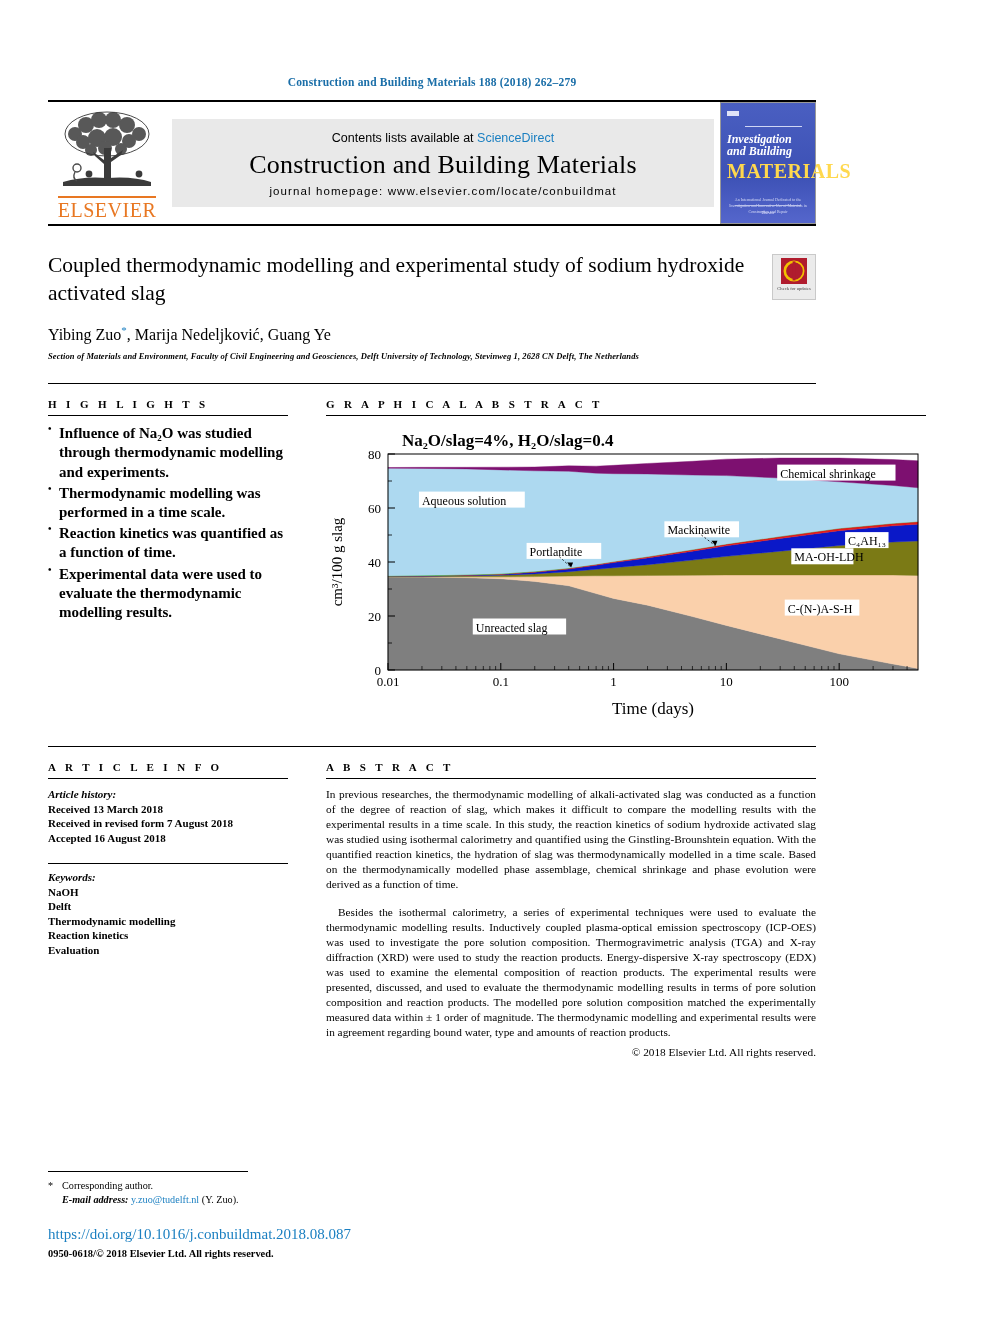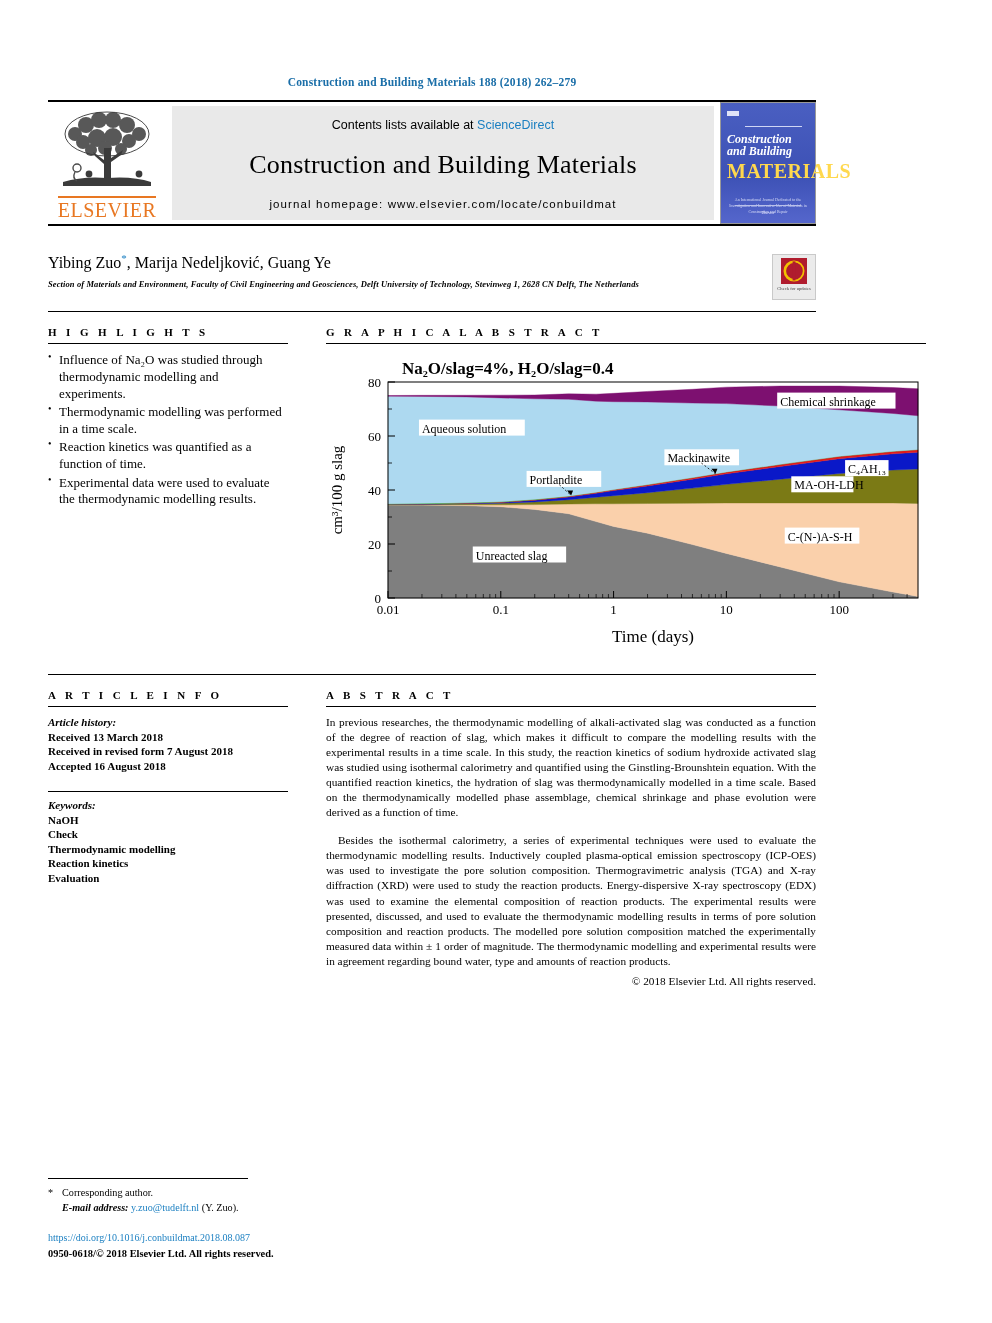--- a/index.html
+++ b/index.html
@@ -33,21 +33,21 @@
   }
   .tree { width: 104px; height: 86px; }
   .elsevier-word {
     font-family: "Liberation Serif", serif;
     color:#E87722; font-size: 20px; letter-spacing: .5px;
     line-height: 1; margin-top: 2px; border-top: 2px solid #E87722; padding-top:2px;
   }
   .jcenter {
     flex: 1 1 auto; background: #e9e9e9; display:flex; flex-direction:column;
     align-items:center; justify-content:space-between; padding: 12px 0 10px 0;
-    margin: 4px 6px;
+    margin: 17px 6px;
   }
   .contents-line { font-size: 12.5px; font-family:"Liberation Sans", sans-serif; }
   .sd { color:#1a7fc1; }
   .jtitle { font-size: 26px; font-family:"Liberation Serif", serif; letter-spacing:.2px; }
   .jhome { font-size: 11.5px; font-family:"Liberation Sans", sans-serif; letter-spacing: 1.1px; }
   .cover {
     width: 96px; flex: 0 0 96px; border:1px solid #999;
     background: linear-gradient(180deg,#4a5fc1 0%, #3d51b5 60%, #5566cc 100%);
     display:flex; flex-direction:column; align-items:center; padding: 8px 6px;
     position: relative;
@@ -84,21 +84,21 @@
   .colR { flex: 1 1 auto; padding-left: 20px; }
 
   .sec-head {
     font-size: 11px; font-weight: bold; letter-spacing: 3.4px;
     font-family:"Liberation Serif", serif; margin: 14px 0 5px 0;
   }
   .sec-rule { border-top: 1.4px solid #000; margin-bottom: 8px; }
 
   ul.highlights { margin:0; padding:0; list-style:none; }
   ul.highlights li {
-    font-size: 13px; font-weight: normal; line-height: 1.28; margin-bottom: 2px;
+    font-size: 15px; font-weight: bold; line-height: 1.28; margin-bottom: 2px;
     padding-left: 11px; position: relative;
   }
   ul.highlights li:before {
     content:"\2022"; position:absolute; left:0; top:-1px; font-size: 10px;
   }
 
   
   .ga-wrap { margin-top: 2px; }
   .chart-svg { display:block; }
 
@@ -116,21 +116,21 @@
   .abstract p + p { text-indent: 12px; margin-top: 13px;}
   .copyright { text-align:right; font-size:11.3px; margin-top:6px; }
 
   
   .foot-rule { border-top:1px solid #000; width: 200px; margin: 0 0 7px 48px; }
   .footer { margin: 0 48px; font-size: 10.2px; line-height:1.45; }
   .footer .fr { padding-left: 14px; position:relative; }
   .footer .star2 { position:absolute; left:0; top:0; }
   .footer .it { font-style: italic; font-weight:bold;}
   .lnk { color:#1a7fc1; }
-  .doi { color:#1a7fc1; margin-top: 16px; font-size:10px;}
+  .doi { color:#1a7fc1; margin-top: 16px; font-size:15px;}
   .issn { font-size:10.4px; font-weight:bold; }
   .footer-spacer { height: 8px; }
 </style>
 </head>
 <body>
 
 <div class="page">
 
   <div class="runhead">Construction and Building Materials 188 (2018) 262–279</div>
 
@@ -174,34 +174,35 @@
       <div class="contents-line">
         <span>Contents lists available at </span><span class="sd">ScienceDirect</span>
       </div>
       <div class="jtitle">Construction and Building Materials</div>
       <div class="jhome">journal homepage: www.elsevier.com/locate/conbuildmat</div>
     </div>
 
     <div class="cover">
       <div class="icon-sq"></div>
       <div class="barline"></div>
-      <div class="ct1">Construction</div>
+      <div class="ct1">Investigation</div>
       <div class="ct1">and Building</div>
       <div class="ct2">MATERIALS</div>
       <div class="cblurb">An International Journal Dedicated to the Investigation and Innovative Use of Materials in Construction and Repair</div>
       <div class="cfoot">
         <div class="rule"></div>
         <span>Elsevier</span>
       </div>
     </div>
   </div>
 
   <div class="hdr-rule2"></div>
 
   <div class="titleblock">
+    <h1 class="paper-title">Coupled thermodynamic modelling and experimental study of sodium hydroxide activated slag</h1>
     <div class="authors">
       <span>Yibing Zuo</span><span class="star">*</span><span>, Marija Nedeljković, Guang Ye</span>
     </div>
     <div class="affil">Section of Materials and Environment, Faculty of Civil Engineering and Geosciences, Delft University of Technology, Stevinweg 1, 2628 CN Delft, The Netherlands</div>
 
     <div class="crossmark">
       <svg width="26" height="26" viewBox="0 0 26 26">
         <rect width="26" height="26" fill="#b01c2e"></rect>
         <circle cx="13" cy="13" r="9.2" fill="none" stroke="#f2c200" stroke-width="2.6"></circle>
         <path d="M13 4.2 a8.8 8.8 0 0 1 0 17.6 Z" fill="#b01c2e"></path>
@@ -337,21 +338,21 @@
         <div class="it">Article history:</div>
         <div>Received 13 March 2018</div>
         <div>Received in revised form 7 August 2018</div>
         <div>Accepted 16 August 2018</div>
       </div>
       <div class="kw">
         <div class="kw-rule"></div>
         <div class="ainfo">
           <div class="it">Keywords:</div>
           <div>NaOH</div>
-          <div>Check</div>
+          <div>Delft</div>
           <div>Thermodynamic modelling</div>
           <div>Reaction kinetics</div>
           <div>Evaluation</div>
         </div>
       </div>
     </div>
 
     <div class="colR">
       <div class="sec-head">A B S T R A C T</div>
       <div class="sec-rule"></div>

